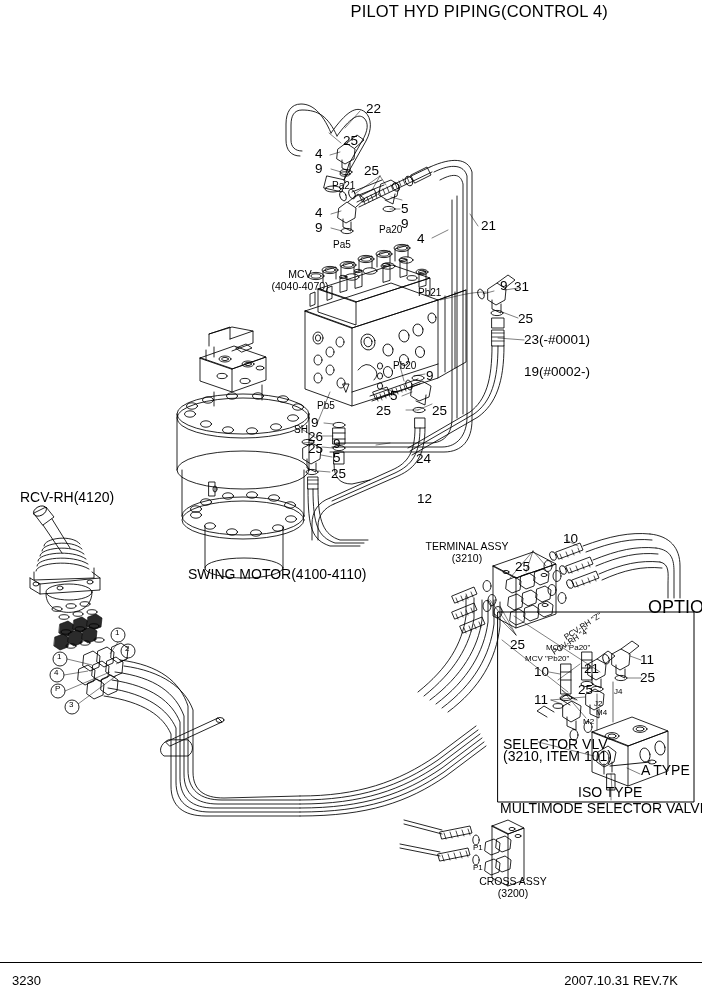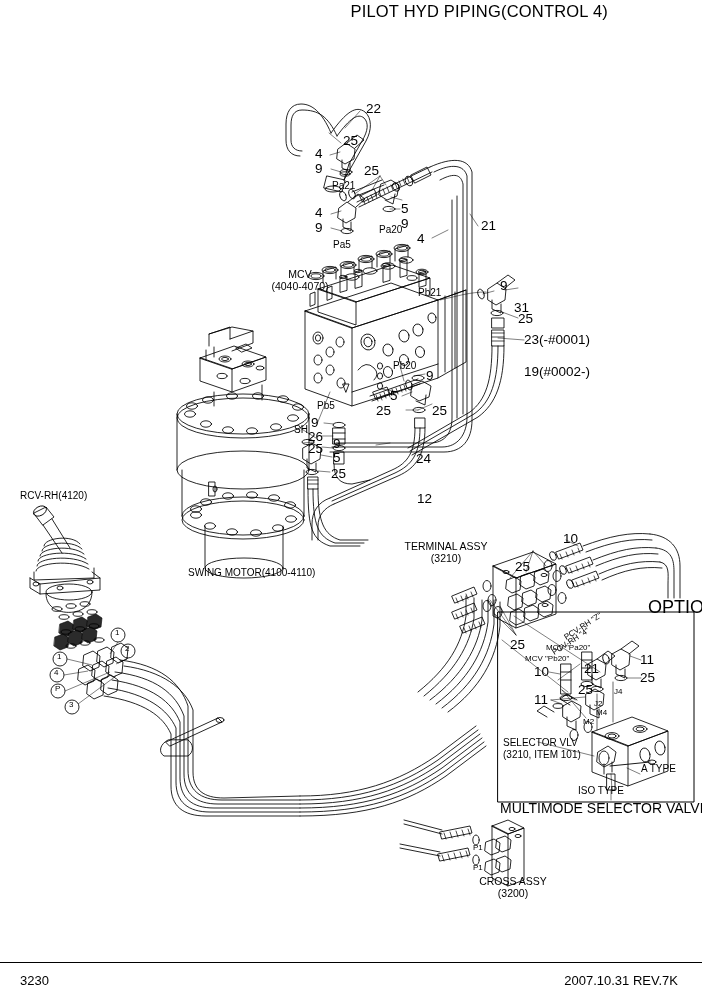--- a/index.html
+++ b/index.html
@@ -5,28 +5,28 @@
   html,body{margin:0;padding:0;background:#ffffff;}
   body{width:702px;height:992px;position:relative;
        font-family:"Liberation Sans","DejaVu Sans",sans-serif;
        color:#000;overflow:hidden;}
   #sheet{position:absolute;left:0;top:0;width:702px;height:992px;}
   svg.layer{position:absolute;left:0;top:0;width:702px;height:992px;overflow:visible;}
 
   .title{position:absolute;left:0;top:2px;width:608px;text-align:right;
          font-size:16.5px;letter-spacing:.2px;}
   .foot{position:absolute;bottom:4px;font-size:13px;}
-  .foot.l{left:20px;}
+  .foot.l{left:12px;}
   .foot.r{right:24px;}
   .rule{position:absolute;left:0;right:0;bottom:29px;height:1px;background:#000;}
 
   .lbl{position:absolute;font-size:13.5px;white-space:nowrap;line-height:1.12;}
   .lbl.sm{font-size:10px;}
   .lbl.xs{font-size:8px;}
-  .lbl.md{font-size:10px;}
+  .lbl.md{font-size:14px;}
   .lbl.cap{font-size:10.5px;text-align:center;}
   .lbl.big{font-size:14px;}
   .lbl.opt{font-size:18px;}
   .rot{transform-origin:left top;}
 </style>
 </head>
 <body>
 
 <div id="sheet">
 
@@ -684,21 +684,21 @@
   <div class="lbl" style="left:417px;top:231px">4</div>
   <div class="lbl" style="left:481px;top:218px">21</div>
 
   <div class="lbl cap" style="left:254px;top:269px;width:92px">
     <div>MCV</div>
     <div>(4040-4070)</div>
   </div>
 
   <div class="lbl sm" style="left:418px;top:287px">Pb21</div>
   <div class="lbl" style="left:500px;top:278px">9</div>
-  <div class="lbl" style="left:514px;top:300px">31</div>
+  <div class="lbl" style="left:514px;top:279px">31</div>
   <div class="lbl" style="left:518px;top:311px">25</div>
 
   <div class="lbl" style="left:524px;top:332px">23(-#0001)</div>
   <div class="lbl" style="left:524px;top:364px">19(#0002-)</div>
 
   <div class="lbl sm" style="left:393px;top:360px">Pb20</div>
   <div class="lbl" style="left:426px;top:368px">9</div>
   <div class="lbl" style="left:390px;top:388px">5</div>
   <div class="lbl" style="left:376px;top:403px">25</div>
   <div class="lbl" style="left:432px;top:403px">25</div>
@@ -716,21 +716,21 @@
   <div class="lbl" style="left:416px;top:451px">24</div>
   <div class="lbl" style="left:417px;top:491px">12</div>
   <div class="lbl" style="left:563px;top:531px">10</div>
   <div class="lbl" style="left:515px;top:559px">25</div>
   <div class="lbl" style="left:510px;top:637px">25</div>
 
   <div class="lbl md" style="left:188px;top:567px">SWING MOTOR(4100-4110)</div>
 
   <div class="lbl md" style="left:20px;top:490px">RCV-RH(4120)</div>
 
-  <div class="lbl cap" style="left:391px;top:541px;width:110px">
+  <div class="lbl cap" style="left:412px;top:541px;width:110px">
     <div>TERMINAL ASSY</div>
     <div>(3210)</div>
   </div>
 
   <div class="lbl cap" style="left:458px;top:876px;width:110px">
     <div>CROSS ASSY</div>
     <div>(3200)</div>
   </div>
 
   <svg class="layer" viewBox="0 0 702 992">

